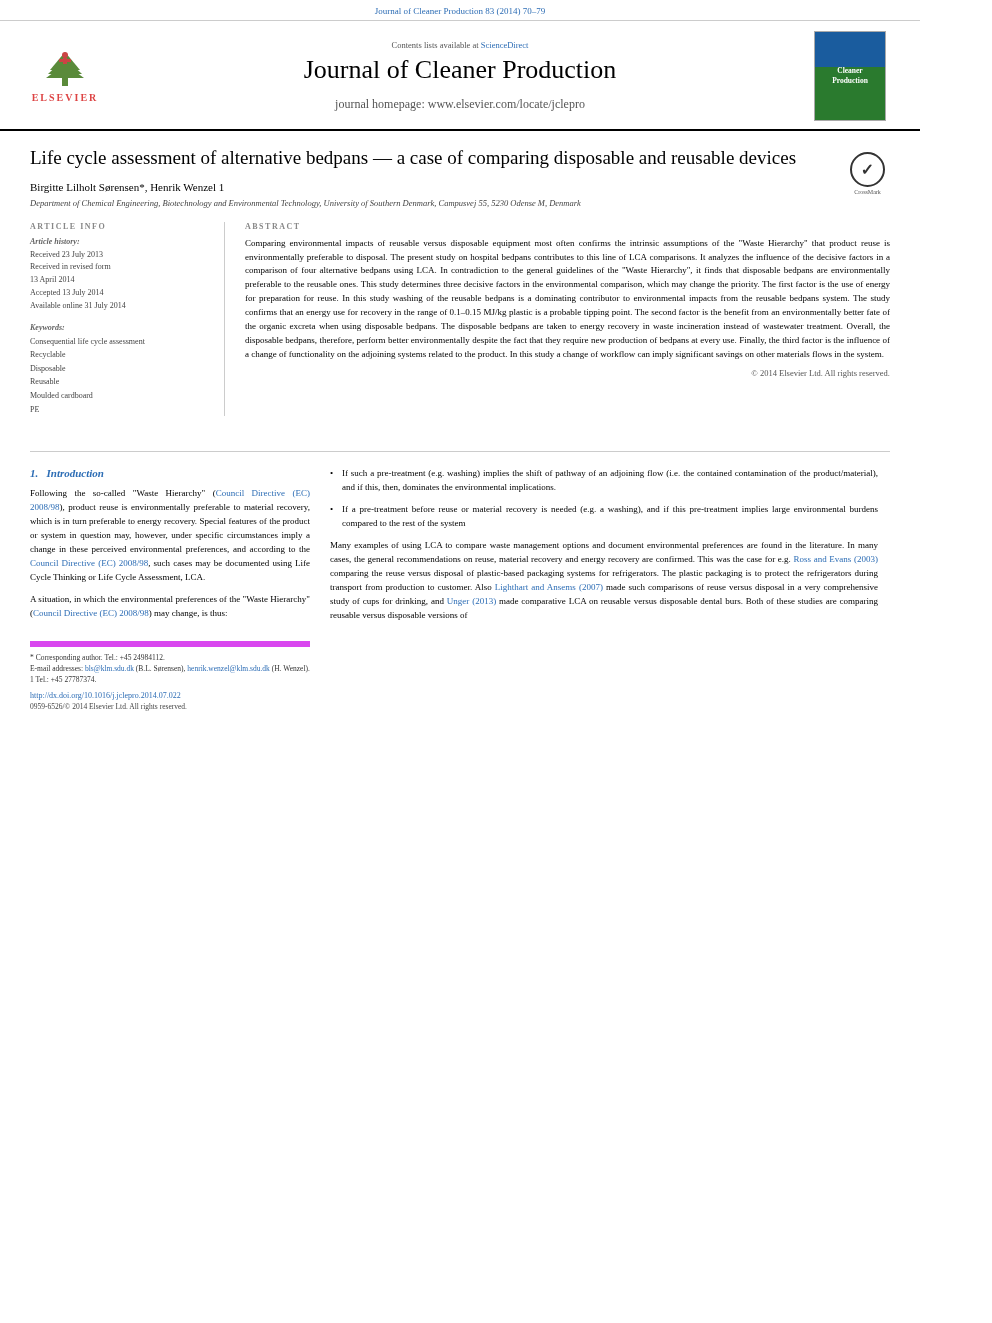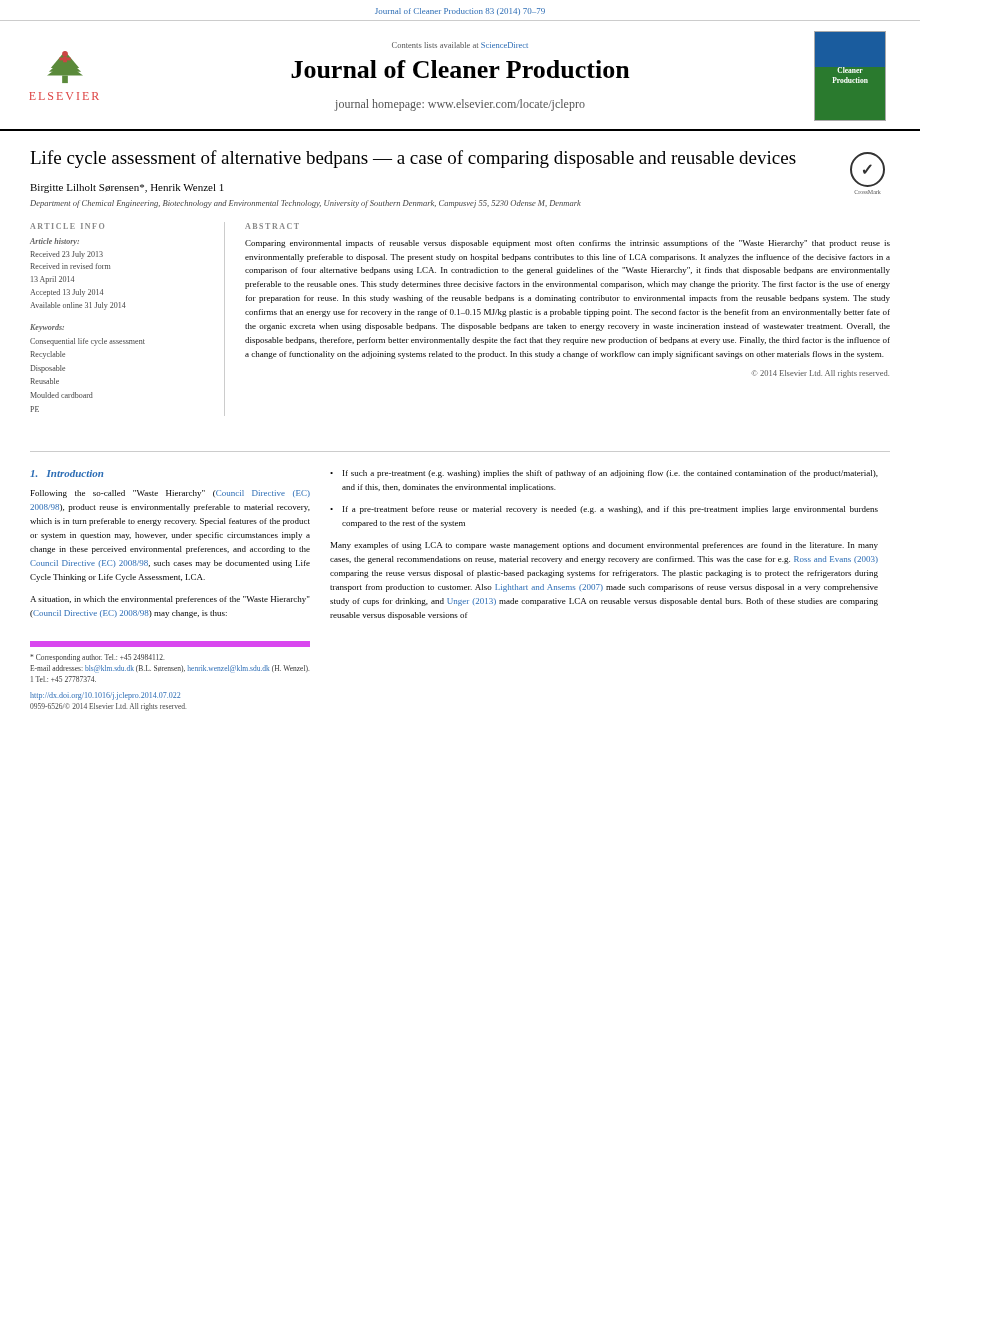--- a/index.html
+++ b/index.html
@@ -45,40 +45,40 @@
       display: flex;
       flex-direction: column;
       align-items: center;
       justify-content: center;
     }
     .elsevier-tree {
       width: 50px;
       height: 38px;
     }
     .elsevier-text {
-      font-size: 12px;
-      font-weight: normal;
+      font-size: 10px;
+      font-weight: bold;
       letter-spacing: 2px;
       color: #d44;
       margin-top: 4px;
     }
     .header-center {
       flex: 1;
       text-align: center;
       padding: 0 10px;
     }
     .contents-line {
       font-size: 8.5px;
       color: #555;
       margin-bottom: 4px;
     }
     .contents-line a { color: #2d6db5; }
     .journal-title {
       font-size: 26px;
-      font-weight: bold;
+      font-weight: normal;
       color: #000;
       line-height: 1.2;
     }
     .journal-homepage {
       font-size: 12px;
       color: #555;
       margin-top: 12px;
     }
     .header-right {
       width: 80px;

